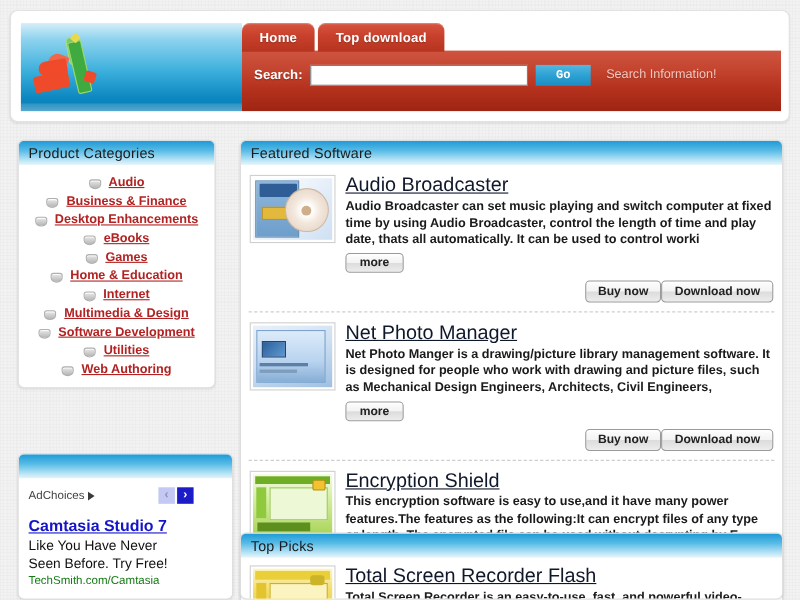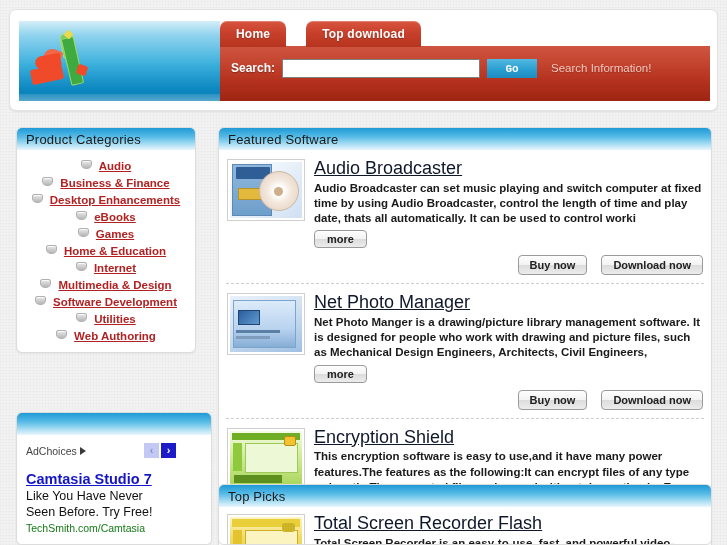--- a/index.html
+++ b/index.html
@@ -75,21 +75,21 @@
     left: 0; bottom: 0; width: 201px; height: 7px;
     background: linear-gradient(180deg, rgba(255,255,255,0.12), rgba(255,255,255,0.32));
   }
 
   .nav-tabs {
     position: absolute;
     left: 210px; top: 11px;
     height: 26px;
     display: flex;
     align-items: flex-end;
-    gap: 20px;
+    gap: 3px;
     z-index: 3;
   }
   .tab {
     height: 26px;
     padding: 0 16px;
     display: flex; align-items: center; justify-content: center;
     color: #ffffff;
     font-weight: bold;
     font-size: 12px;
     letter-spacing: .2px;
@@ -159,21 +159,21 @@
     display: flex; align-items: center;
     font-size: 13px;
     color: #1a1a1a;
     letter-spacing: .2px;
   }
 
   
   #sidebar { position: absolute; left: 16px; top: 127px; width: 180px; }
   .cat-list { padding: 7px 0 8px 0; }
   .cat-row {
-    display: flex; align-items: flex-start; justify-content: center;
+    display: flex; align-items: flex-end; justify-content: center;
     padding: 2.5px 0;
   }
   .cat-bullet {
     width: 11px; height: 9px; margin-right: 7px; flex: none;
     background: linear-gradient(180deg,#e9e9e9 0%, #cfcfcf 50%, #b6b6b6 100%);
     border: 1px solid #b0b0b0;
     border-radius: 3px 3px 60% 60%;
     box-shadow: inset 0 1px 0 rgba(255,255,255,.8);
   }
   .cat-link {
@@ -316,21 +316,21 @@
     border-radius: 4px;
     font-family: "Liberation Sans", sans-serif;
     font-size: 11px;
     font-weight: bold;
     color: #222;
     cursor: pointer;
     box-shadow: inset 0 1px 0 #fff;
   }
   .btn-more { margin-top: 4px; padding: 2px 12px; }
   .sw-actions {
-    display: flex; gap: 14px;
+    display: flex; gap: 0;
     justify-content: flex-end;
     margin-top: 7px;
   }
   .btn-action { padding: 3px 11px; }
 
   .tp-item { display: flex; padding: 7px 8px 0 8px; }
 </style>
 </head>
 <body>
 

